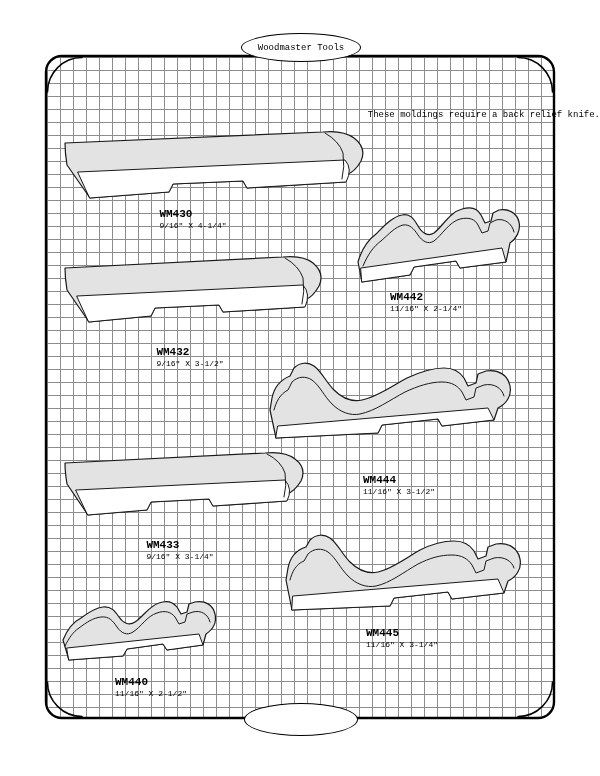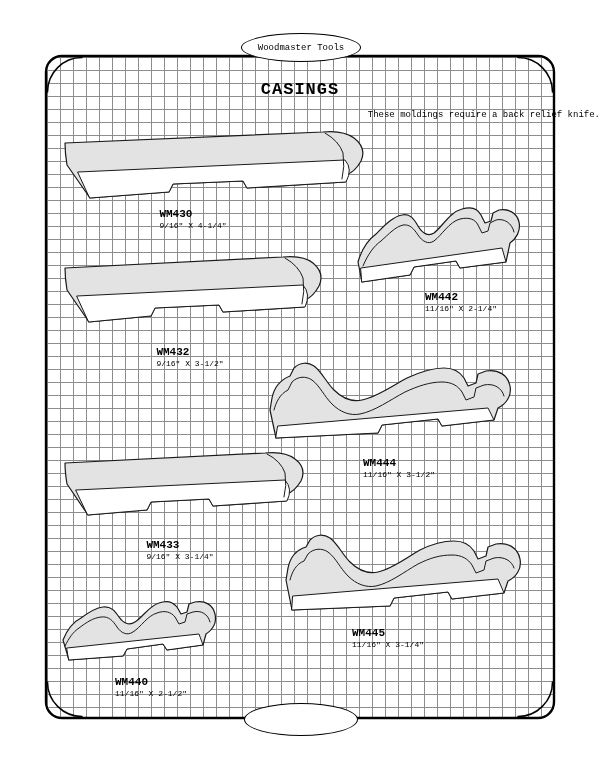--- a/index.html
+++ b/index.html
@@ -38,21 +38,20 @@
     <path d="M47.5,682 A34.5,34.5 0 0 0 82,716.5" fill="none" stroke="#000" stroke-width="1.5"></path>
     <path d="M552.5,682 A34.5,34.5 0 0 1 518,716.5" fill="none" stroke="#000" stroke-width="1.5"></path>
   </svg>
 
   <div class="ellipse brand-ellipse">
     <span>Woodmaster Tools</span>
   </div>
 
   <div class="ellipse bottom-ellipse"></div>
 
-  <div class="title">CASINGS</div>
   <div class="note">These moldings require a back relief knife.</div>
 
   <svg class="molding" style="left:55px;top:127px" width="320" height="80" viewBox="0 0 320 80">
     <path d="M10,16 L268,5 Q288,3 299,11 Q312,21 306,34 Q300,45 291,48 L290,55 L192,61 L188,54 L118,57 L114,65 L35,71 L12,38 Q10,26 10,16 Z" fill="#e3e3e3" stroke="#1a1a1a" stroke-width="1.2"></path>
     <path d="M23,45 L290,33 Q298,42 291,55 L192,61 L188,54 L118,57 L114,65 L35,71 Z" fill="#ffffff" stroke="#1a1a1a" stroke-width="1"></path>
     <path d="M270,6 Q284,14 288,26 Q290,40 287,52" fill="none" stroke="#1a1a1a" stroke-width="1"></path>
   </svg>
 
   <svg class="molding" style="left:348px;top:196px" width="195" height="95" viewBox="0 0 195 95">
     <path d="M10,66 C14,52 20,44 28,38 C36,30 44,21 54,19 C62,17 66,23 70,30 C74,37 80,41 86,37 C94,31 102,16 114,13 C124,10 130,13 133,19 L137,27 L143,25 L145,17 L151,14 C160,12 169,17 171,26 C173,35 168,43 162,47 L158,66 L112,72 L108,65 L66,71 L62,79 L14,86 Z" fill="#e3e3e3" stroke="#1a1a1a" stroke-width="1.2"></path>
@@ -87,37 +86,37 @@
   <svg class="molding" style="left:55px;top:588px" width="215" height="80" viewBox="0 0 215 80">
     <path d="M8,52 C12,42 18,34 26,30 C34,24 40,20 48,19 C56,18 60,23 64,29 C68,35 74,38 80,34 C88,29 94,18 104,15 C112,12 118,14 122,19 L126,26 L132,24 L134,16 L140,14 C150,12 158,17 160,26 C162,35 157,42 151,46 L148,57 L112,62 L108,56 L72,61 L68,68 L14,72 Z" fill="#e3e3e3" stroke="#1a1a1a" stroke-width="1.2"></path>
     <path d="M10,58 C14,50 18,44 24,40 C32,34 38,30 46,29 C54,28 58,33 62,39 C66,45 72,48 78,44 C86,39 92,28 102,25 C110,22 116,24 120,29 L124,36 L130,34 L132,26 L138,24 C146,22 153,26 155,34" fill="none" stroke="#1a1a1a" stroke-width="1"></path>
     <path d="M12,60 L144,46 L148,57 L112,62 L108,56 L72,61 L68,68 L14,72 Z" fill="#ffffff" stroke="#1a1a1a" stroke-width="1"></path>
   </svg>
 
   <div class="label" style="left:193px;top:208px">
     <span class="model">WM430</span>
     <span class="dims">9/16" X 4-1/4"</span>
   </div>
-  <div class="label" style="left:461px;top:291px">
+  <div class="label" style="left:426px;top:291px">
     <span class="model">WM442</span>
     <span class="dims">11/16" X 2-1/4"</span>
   </div>
   <div class="label" style="left:190px;top:346px">
     <span class="model">WM432</span>
     <span class="dims">9/16" X 3-1/2"</span>
   </div>
-  <div class="label" style="left:399px;top:457px">
+  <div class="label" style="left:399px;top:474px">
     <span class="model">WM444</span>
     <span class="dims">11/16" X 3-1/2"</span>
   </div>
   <div class="label" style="left:180px;top:539px">
     <span class="model">WM433</span>
     <span class="dims">9/16" X 3-1/4"</span>
   </div>
-  <div class="label" style="left:388px;top:627px">
+  <div class="label" style="left:402px;top:627px">
     <span class="model">WM445</span>
     <span class="dims">11/16" X 3-1/4"</span>
   </div>
   <div class="label" style="left:151px;top:676px">
     <span class="model">WM440</span>
     <span class="dims">11/16" X 2-1/2"</span>
   </div>
 
 </div>
 

